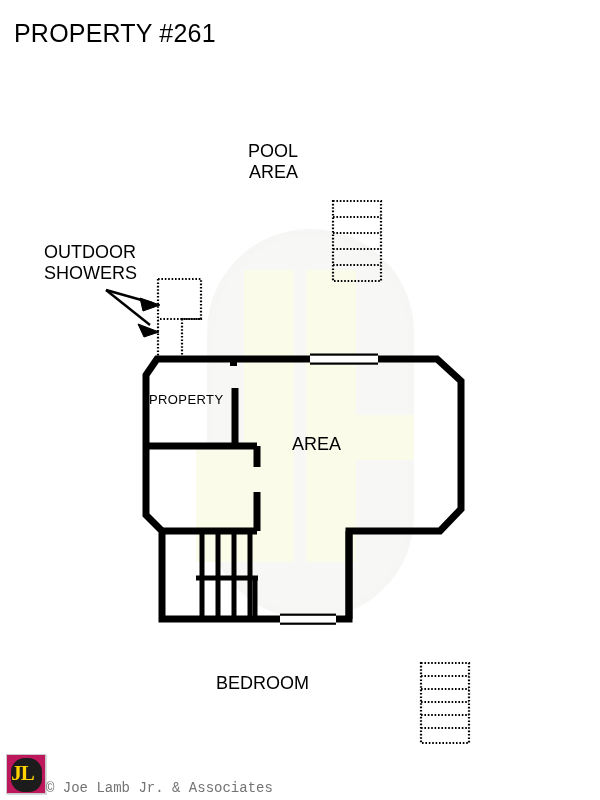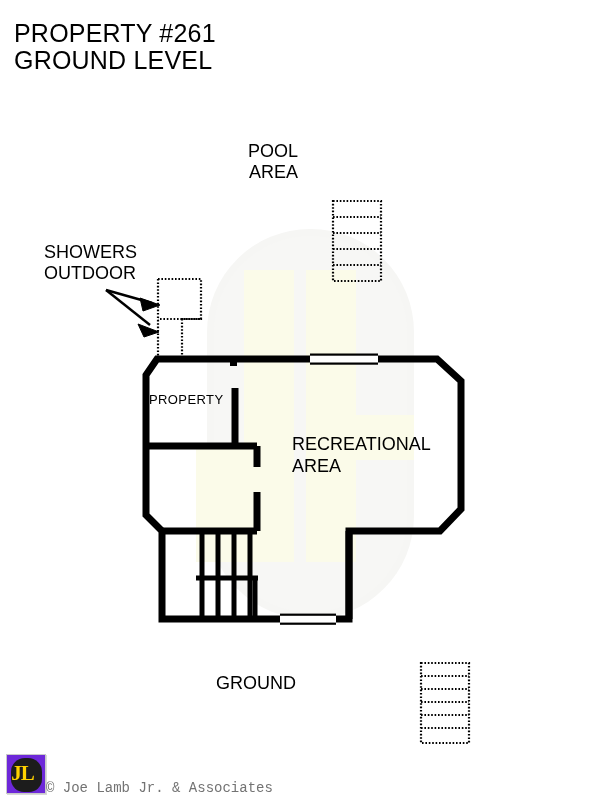--- a/index.html
+++ b/index.html
@@ -91,21 +91,21 @@
     top: 742px;
     width: 420px;
     height: 56px;
   }
   .logo-box {
     position: absolute;
     left: 0px;
     top: 0px;
     width: 40px;
     height: 40px;
-    background: #6d28d9;
+    background: #be185d;
     border: 1px solid #c9c9c9;
     box-sizing: border-box;
     box-shadow: 1px 1px 0 #d8d8d8;
   }
   .logo-inner {
     position: absolute;
     left: 4px;
     top: 3px;
     width: 31px;
     height: 34px;
@@ -136,21 +136,20 @@
     white-space: nowrap;
   }
 </style>
 </head>
 <body>
 
 <div id="plan-root">
 
   <div class="title-block">
     <div class="title-line">PROPERTY #261</div>
-    <div class="title-line">GROUND LEVEL</div>
   </div>
 
   <svg class="plan-svg" viewBox="0 0 600 800">
 
     <g opacity="1">
 
       <rect x="207" y="217" width="207" height="390" rx="103" ry="103" fill="#f6f6f4"></rect>
       <rect x="214" y="224" width="193" height="376" rx="96" ry="96" fill="#f7f7f5"></rect>
 
       <rect x="244" y="258" width="50" height="292" fill="#fbfbe9"></rect>
@@ -252,33 +251,32 @@
     </g>
 
   </svg>
 
   <div class="lbl lbl-pool">
     <div>POOL</div>
     <div>AREA</div>
   </div>
 
   <div class="lbl lbl-outdoor">
+    <div>OUTDOOR</div>
     <div>SHOWERS</div>
-    <div>OUTDOOR</div>
   </div>
 
   <div class="lbl lbl-bedroom">PROPERTY</div>
 
 
   <div class="lbl lbl-rec">
-    <div>RECREATIONAL</div>
     <div>AREA</div>
   </div>
 
-  <div class="lbl lbl-carport">GROUND</div>
+  <div class="lbl lbl-carport">BEDROOM</div>
 
   <div class="footer">
     <div class="logo-box">
       <div class="logo-inner"></div>
       <div class="logo-text">JL</div>
     </div>
     <div class="copyright">© Joe Lamb Jr. &amp; Associates</div>
   </div>
 
 </div>

